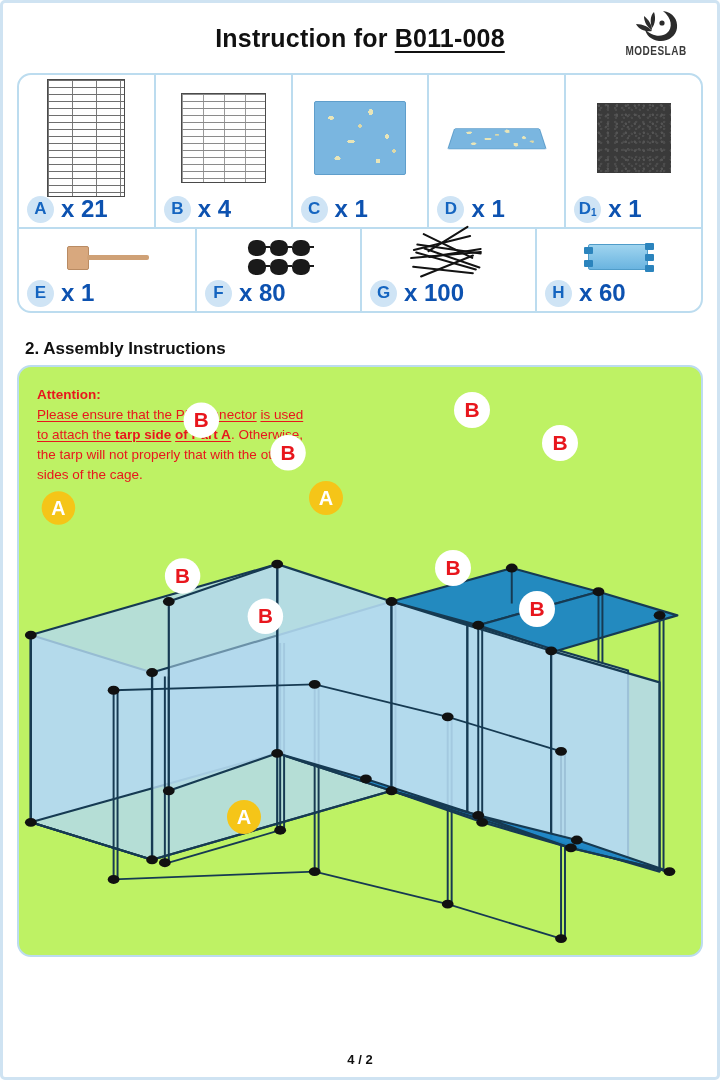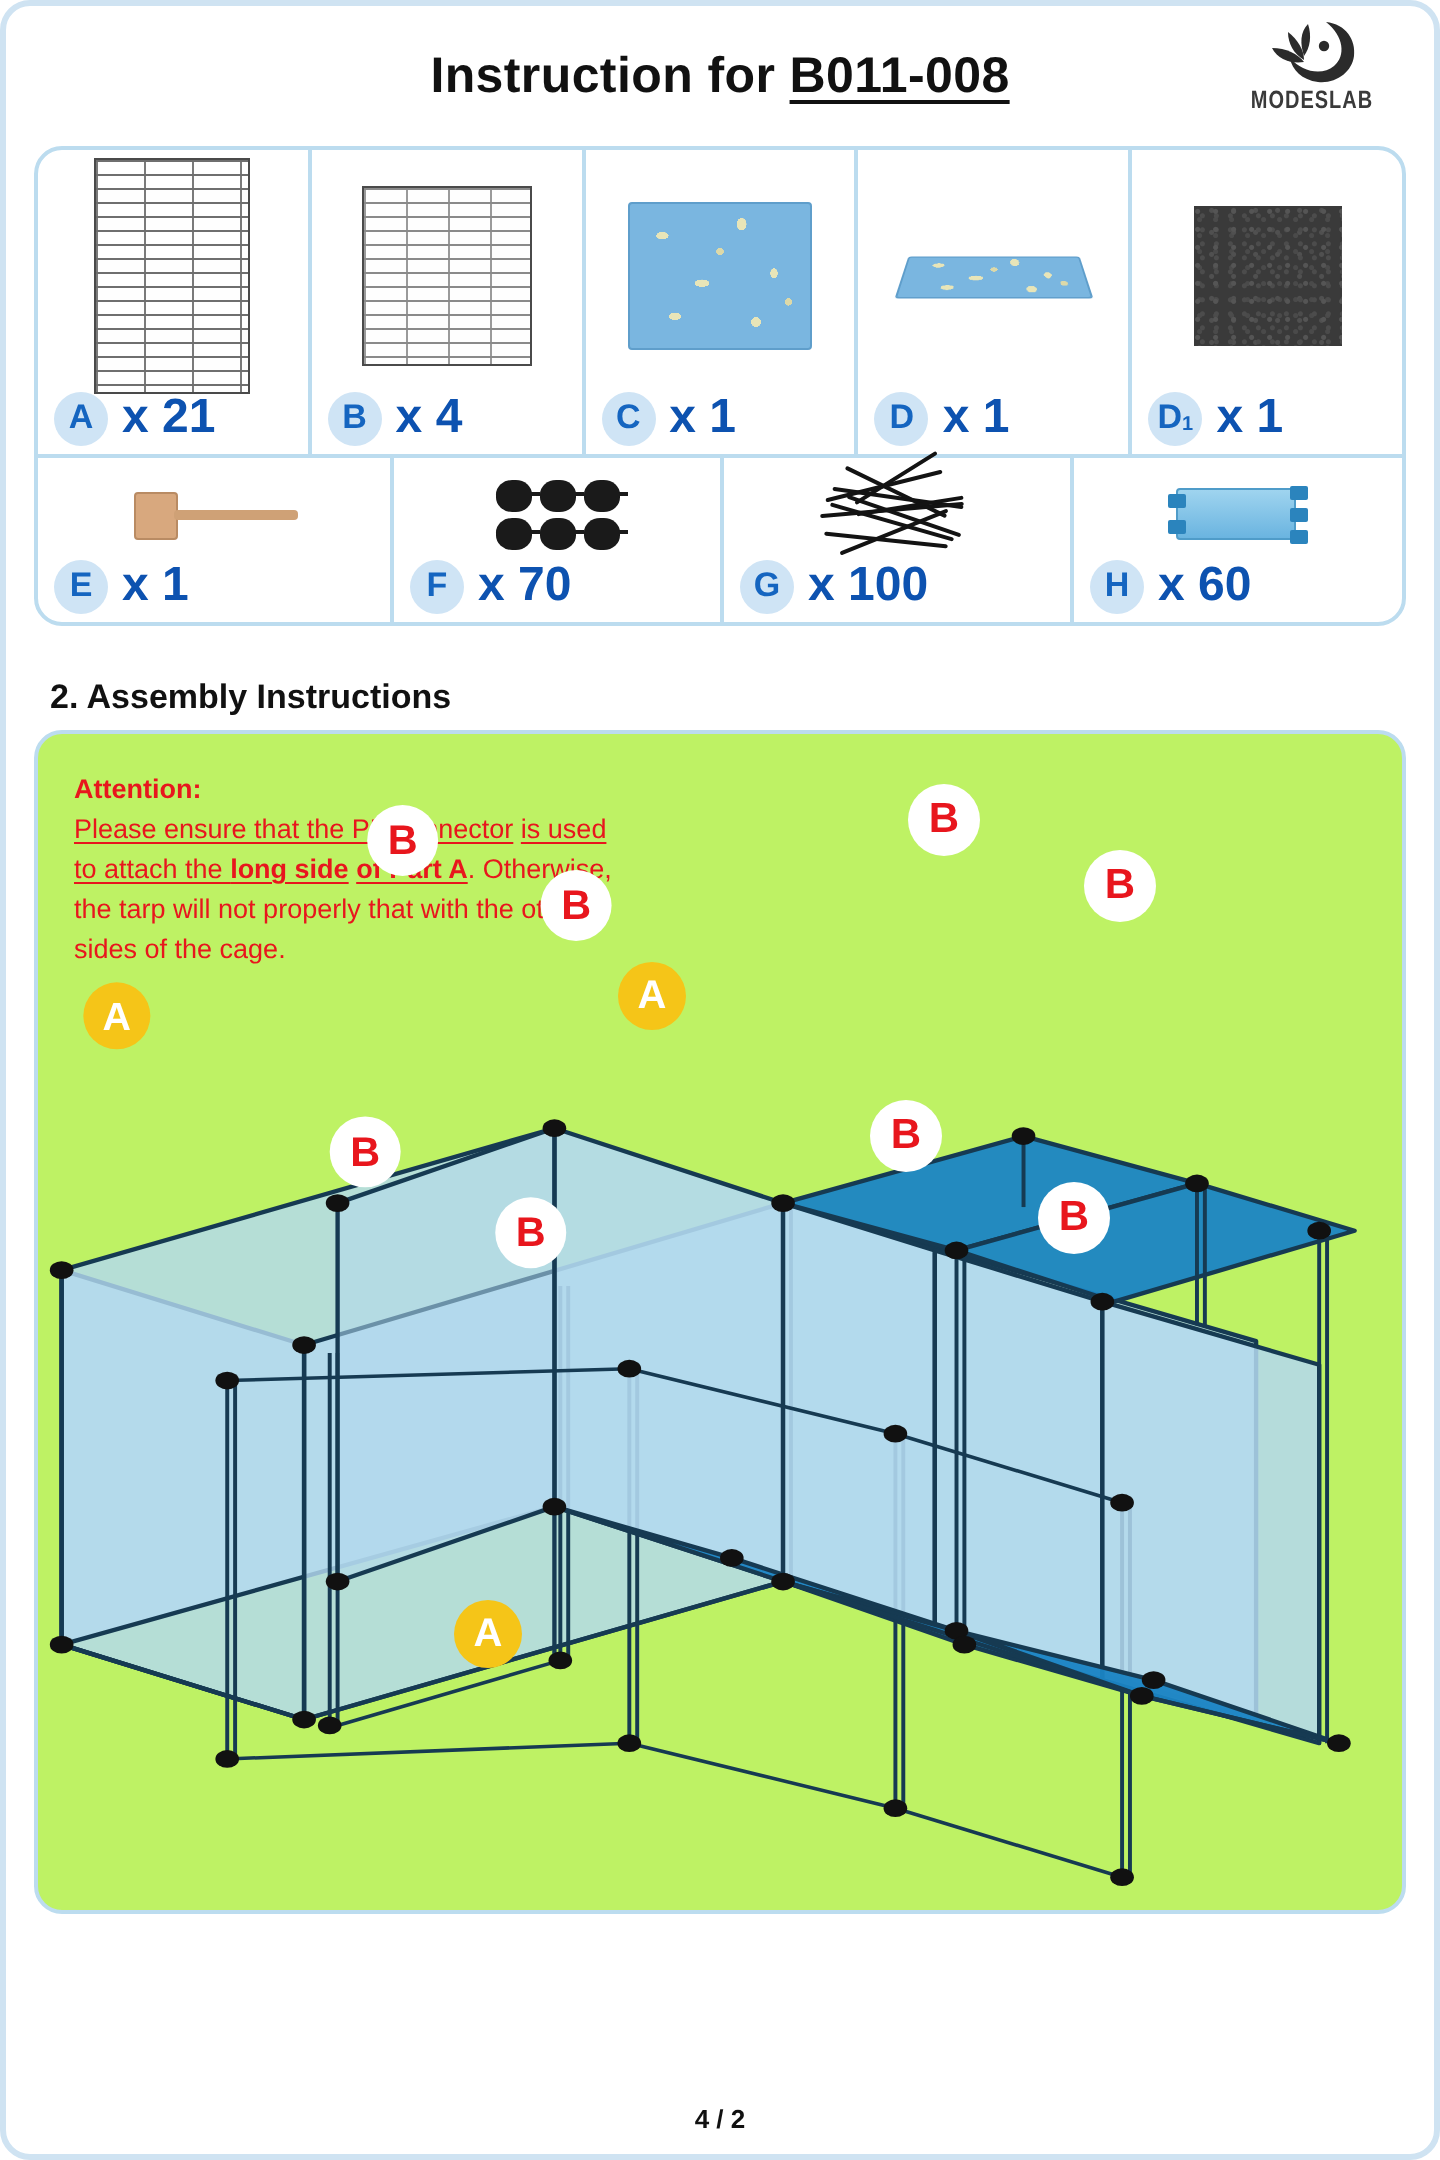--- a/index.html
+++ b/index.html
@@ -7,21 +7,21 @@
     width: 720px; height: 1080px;
     background: #ffffff;
     font-family: "Liberation Sans", sans-serif;
     overflow: hidden;
   }
   .page {
     position: relative;
     width: 720px; height: 1080px;
     background: #fff;
     border: 3px solid #cfe3f2;
-    border-radius: 15px;
+    border-radius: 5px;
   }
 
   
   .header {
     position: relative;
     height: 70px;
     display: flex; align-items: center; justify-content: center;
   }
   .doc-title {
     font-size: 25px; font-weight: bold; color: #111;
@@ -316,21 +316,21 @@
               <div class="conn"></div>
             <div class="conn"></div>
               <div class="conn"></div>
               <div class="conn"></div>
           </div>
         </div>
         <div class="tagline">
           <div class="badge">
               <span>F</span>
             </div>
-          <div class="qty">x 70</div>
+          <div class="qty">x 80</div>
         </div>
       </div>
 
       <div class="cell c-g">
         <div class="art">
           <div class="ties">
             <span style="left:2px;  top:8px;  width:60px; transform:rotate(-14deg);"></span>
             <span style="left:6px;  top:14px; width:66px; transform:rotate(8deg);"></span>
             <span style="left:0px;  top:20px; width:72px; transform:rotate(-5deg);"></span>
             <span style="left:4px;  top:26px; width:64px; transform:rotate(16deg);"></span>
@@ -372,21 +372,21 @@
     </div>
   </div>
 
   <div class="sec-head" style="margin-top:26px;">2. Assembly Instructions</div>
 
   <div class="asm-panel">
 
     <div class="attention">
       <span class="att-title">Attention:</span>
       <span class="u">Please ensure that the PP connector</span>
-      <span class="u">is used to attach the </span><b class="u">long side</b>
+      <span class="u">is used to attach the </span><b class="u">tarp side</b>
       <b class="u">of Part A</b><span>. Otherwise, the tarp</span>
       <span>will not properly that with the</span>
       <span>other sides of the cage.</span>
     </div>
 
     <svg class="diagram" viewBox="0 0 692 592">
       <g fill="#b3d9ef" fill-opacity="0.82" stroke="#163a52" stroke-width="2.2" stroke-linejoin="round">
 
         <polygon points="12,272 135,310 135,500 12,462"></polygon>
 

